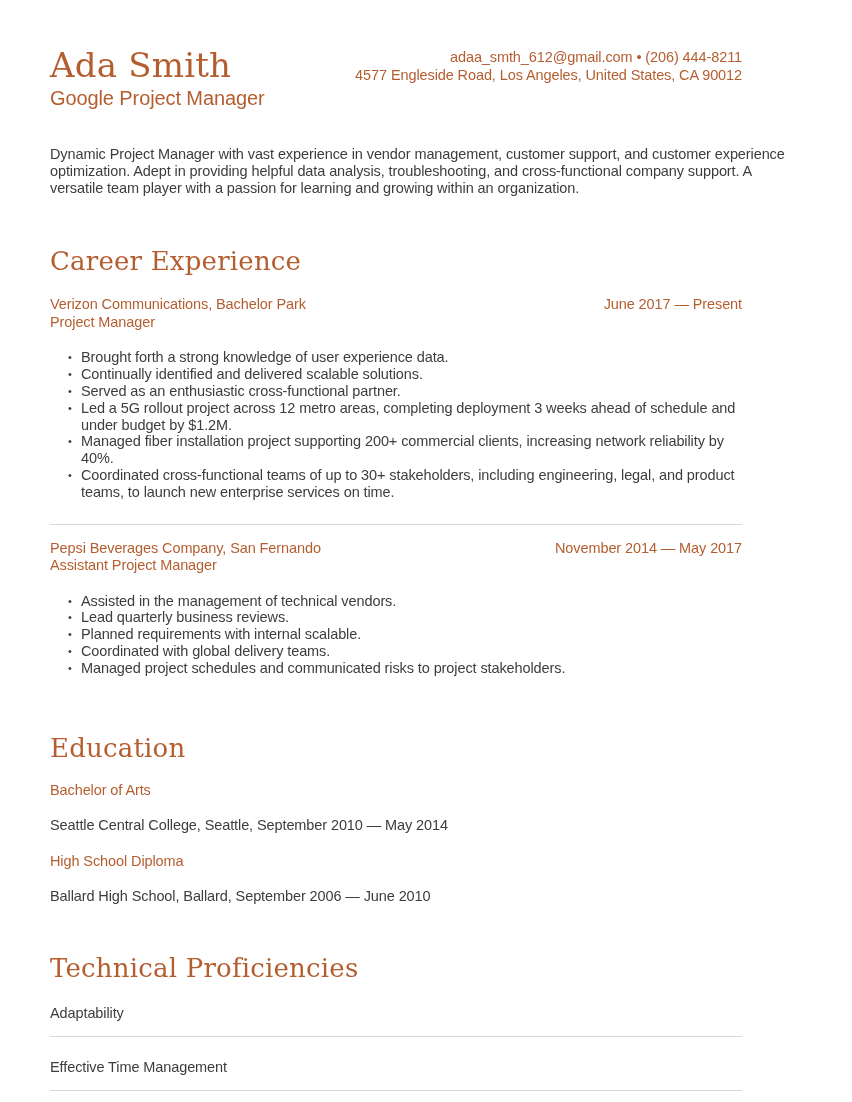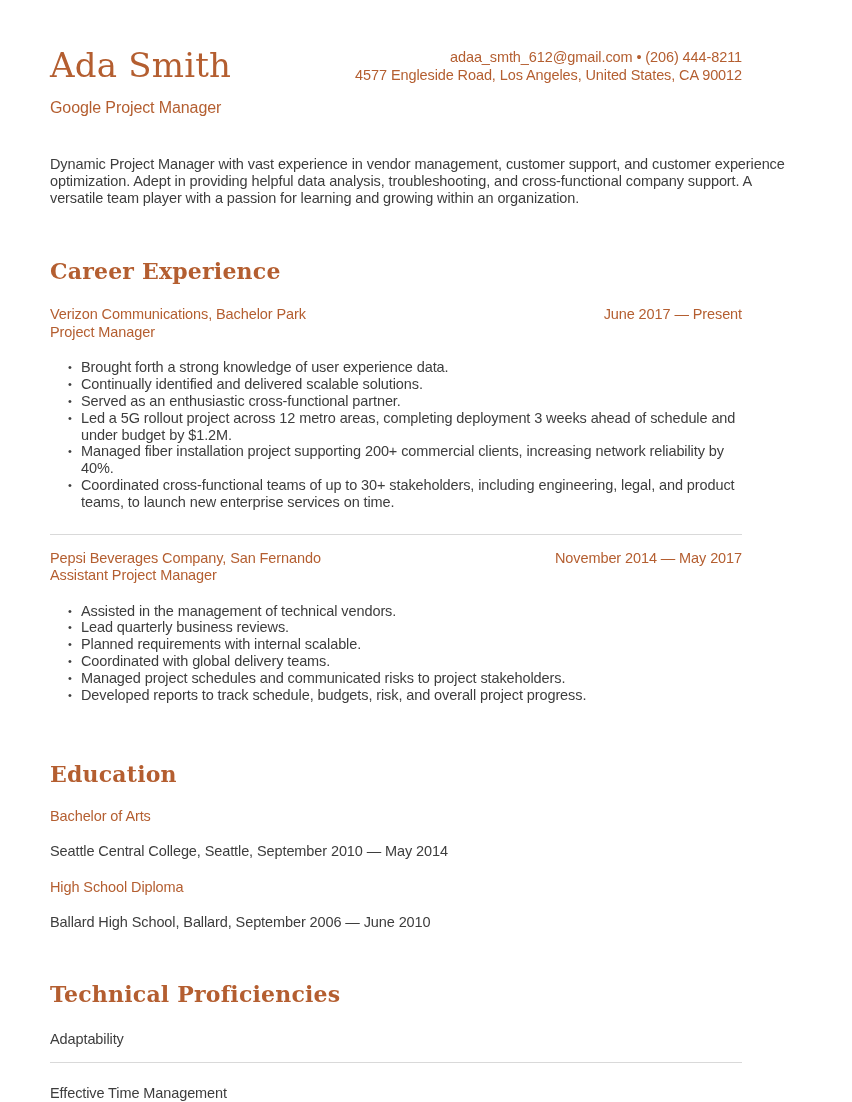--- a/index.html
+++ b/index.html
@@ -30,45 +30,45 @@
   }
   .name {
     font-family: "DejaVu Serif", serif;
     font-size: 34px;
     line-height: 38px;
     font-weight: 500;
     color: #b45e30;
     letter-spacing: 0.2px;
   }
   .job-title {
-    font-size: 16px;
+    font-size: 20px;
     line-height: 20px;
     color: #b45e30;
-    margin-top: 14px;
+    margin-top: 4px;
   }
   .contact {
     text-align: right;
     color: #b45e30;
     font-size: 14.5px;
     line-height: 18px;
     margin-top: 2px;
     white-space: nowrap;
   }
 
   
   .summary {
     margin-top: 38px;
     width: 752px;
   }
 
   
   .section-heading {
     font-family: "DejaVu Serif", serif;
-    font-weight: 700;
-    font-size: 22px;
+    font-weight: 400;
+    font-size: 26px;
     line-height: 30px;
     color: #b45e30;
     letter-spacing: 0.2px;
   }
   .career-heading    { margin-top: 50px; }
   .education-heading { margin-top: 56px; }
   .skills-heading    { margin-top: 48px; }
 
   
   .job { margin-top: 20px; }
@@ -172,21 +172,20 @@
         <div>Assistant Project Manager</div>
       </div>
       <div class="job-dates">November 2014 — May 2017</div>
     </div>
     <ul class="job-bullets">
       <li>Assisted in the management of technical vendors.</li>
       <li>Lead quarterly business reviews.</li>
       <li>Planned requirements with internal scalable.</li>
       <li>Coordinated with global delivery teams.</li>
       <li>Managed project schedules and communicated risks to project stakeholders.</li>
-      <li>Developed reports to track schedule, budgets, risk, and overall project progress.</li>
     </ul>
   </div>
 
   <div class="section-heading education-heading">Education</div>
 
   <div class="edu-entry">
     <div class="edu-degree">Bachelor of Arts</div>
     <div class="edu-details">Seattle Central College, Seattle, September 2010 — May 2014</div>
   </div>
   <div class="edu-entry">

